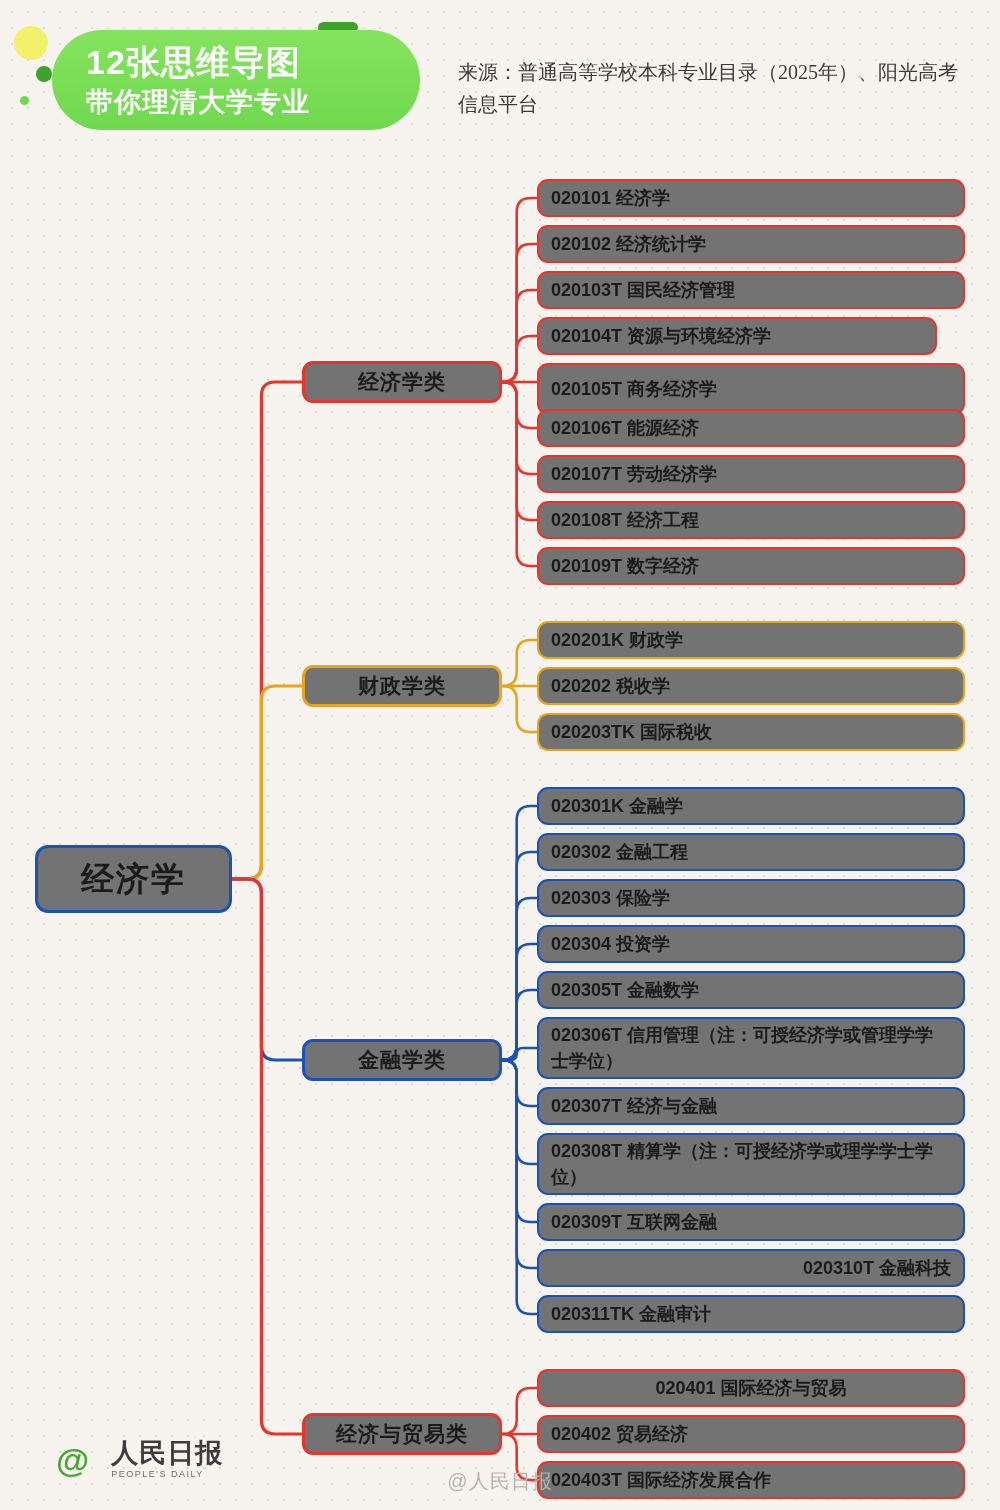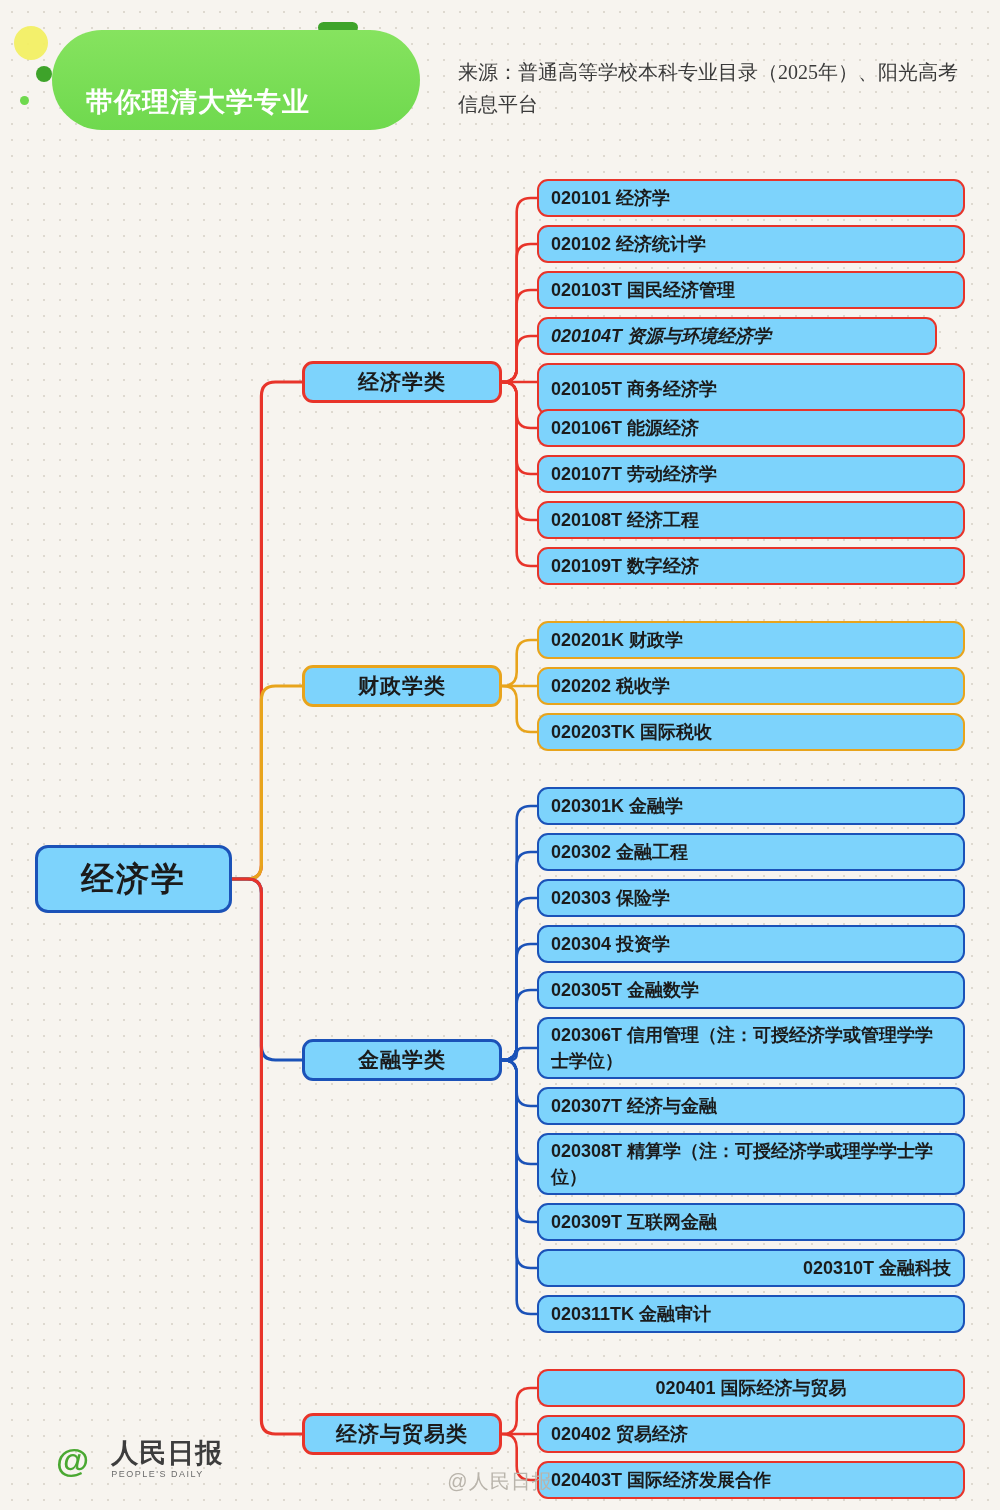--- a/index.html
+++ b/index.html
@@ -105,21 +105,21 @@
     left: 0; top: 0;
     width: 1000px;
     height: 1510px;
     pointer-events: none;
   }
   .node {
     position: absolute;
     box-sizing: border-box;
     display: flex;
     align-items: center;
-    background: #7dd3fc;
+    background: #737373;
     border-style: solid;
     border-width: 2.5px;
     border-radius: 11px;
     font-weight: bold;
     color: #1b1b1b;
   }
   .node.root {
     border-width: 3px;
     border-radius: 13px;
     justify-content: center;
@@ -186,20 +186,21 @@
 <body>
 
 <div class="bg-dots"></div>
 
 <div class="header">
   <div class="deco deco-circle-big"></div>
   <div class="deco deco-circle-small"></div>
   <div class="deco deco-dot"></div>
   <div class="deco-bar"></div>
   <div class="badge">
+    <div class="badge-line1">12张思维导图</div>
     <div class="badge-line2">带你理清大学专业</div>
   </div>
   <div class="source">来源：普通高等学校本科专业目录（2025年）、阳光高考信息平台</div>
 </div>
 
 <svg id="edges">
     <path d="M232 879 L247.39999999999998 879 Q261.4 879 261.4 865 L261.4 396 Q261.4 382 275.4 382 L302 382" fill="none" stroke="#e8342a" stroke-width="3.2" stroke-linecap="round"></path>
     <path d="M502 382 L502.70000000000005 382 Q516.7 382 516.7 368 L516.7 212 Q516.7 198 530.7 198 L537 198" fill="none" stroke="#e8342a" stroke-width="2.6" stroke-linecap="round"></path>
     <path d="M502 382 L502.70000000000005 382 Q516.7 382 516.7 368 L516.7 258 Q516.7 244 530.7 244 L537 244" fill="none" stroke="#e8342a" stroke-width="2.6" stroke-linecap="round"></path>
     <path d="M502 382 L502.70000000000005 382 Q516.7 382 516.7 368 L516.7 304 Q516.7 290 530.7 290 L537 290" fill="none" stroke="#e8342a" stroke-width="2.6" stroke-linecap="round"></path>
@@ -239,21 +240,21 @@
     </div>
     <div class="node leaf" style="left: 537px; top: 179px; width: 428px; height: 38px; border-color: rgb(232, 52, 42);">
       <span>020101 经济学</span>
     </div>
     <div class="node leaf" style="left: 537px; top: 225px; width: 428px; height: 38px; border-color: rgb(232, 52, 42);">
       <span>020102 经济统计学</span>
     </div>
     <div class="node leaf" style="left: 537px; top: 271px; width: 428px; height: 38px; border-color: rgb(232, 52, 42);">
       <span>020103T 国民经济管理</span>
     </div>
-    <div class="node leaf" style="left: 537px; top: 317px; width: 400px; height: 38px; border-color: rgb(232, 52, 42); font-style: italic;">
+    <div class="node leaf" style="left: 537px; top: 317px; width: 400px; height: 38px; border-color: rgb(232, 52, 42);">
       <span>020104T 资源与环境经济学</span>
     </div>
     <div class="node leaf" style="left: 537px; top: 363px; width: 428px; height: 52px; border-color: rgb(232, 52, 42);">
       <span>020105T 商务经济学</span>
     </div>
     <div class="node leaf" style="left: 537px; top: 409px; width: 428px; height: 38px; border-color: rgb(232, 52, 42);">
       <span>020106T 能源经济</span>
     </div>
     <div class="node leaf" style="left: 537px; top: 455px; width: 428px; height: 38px; border-color: rgb(232, 52, 42);">
       <span>020107T 劳动经济学</span>

